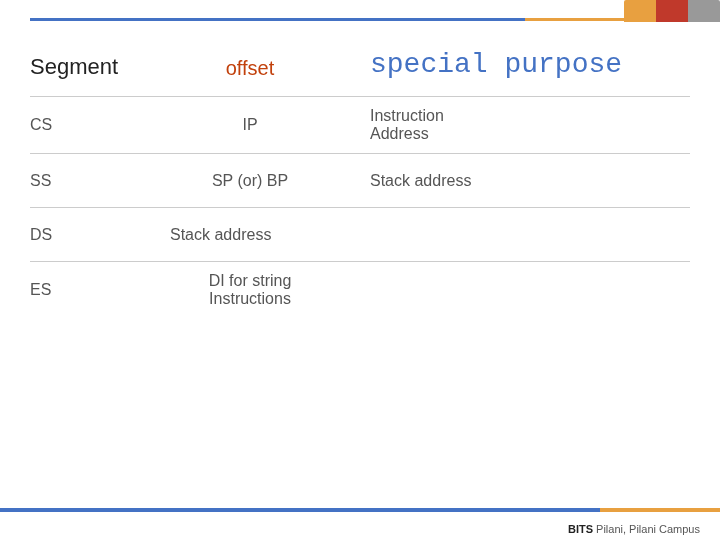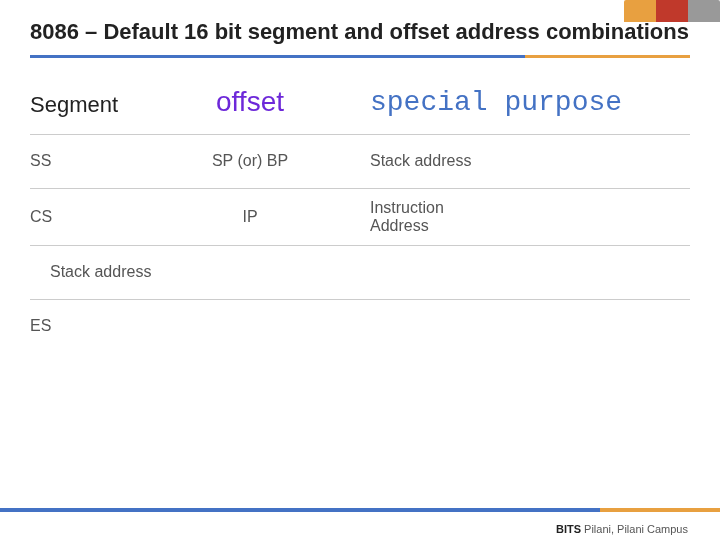--- a/index.html
+++ b/index.html
@@ -46,22 +46,22 @@
 
     .col-segment {
       width: 120px;
       font-size: 22px;
       color: #222;
       font-weight: normal;
     }
 
     .col-offset {
       width: 200px;
-      font-size: 28px;
-      color: #6d28d9;
+      font-size: 20px;
+      color: #c2410c;
       font-weight: normal;
       text-align: center;
     }
 
     .col-special {
       flex: 1;
       font-size: 28px;
       color: #4472c4;
       font-weight: normal;
       text-align: left;
@@ -99,21 +99,21 @@
       font-size: 16px;
       color: #555;
       padding-left: 20px;
       text-align: left;
     }
 
     .footer {
       position: absolute;
       bottom: 0;
       left: 0;
-      right: 12px;
+      right: 0;
       height: 28px;
       display: flex;
       align-items: center;
     }
 
     .footer-text {
       position: absolute;
       bottom: 5px;
       right: 20px;
       font-size: 11px;
@@ -145,57 +145,60 @@
 </head>
 <body>
 
 <div class="logo-row">
   <div class="logo-seg ls1"></div>
   <div class="logo-seg ls2"></div>
   <div class="logo-seg ls3"></div>
 </div>
 
 <div class="header">
-  <div class="title">8086 – Default 16 bit segment and offset address combinations</div>
   <div class="divider-line">
     <div class="divider-blue"></div>
     <div class="divider-orange"></div>
   </div>
 </div>
 
 <div class="content">
 
   <div class="col-headers">
     <div class="col-segment">Segment</div>
     <div class="col-offset">offset</div>
     <div class="col-special">special purpose</div>
   </div>
 
   <div class="table-body">
-
-    <div class="table-row">
-      <div class="cell-segment">SS</div>
-      <div class="cell-offset">SP (or) BP</div>
-      <div class="cell-special">Stack address</div>
-    </div>
 
     <div class="table-row">
       <div class="cell-segment">CS</div>
       <div class="cell-offset">IP</div>
       <div class="cell-special">
         Instruction<br>Address
       </div>
     </div>
 
     <div class="table-row">
+      <div class="cell-segment">SS</div>
+      <div class="cell-offset">SP (or) BP</div>
       <div class="cell-special">Stack address</div>
     </div>
 
     <div class="table-row">
+      <div class="cell-segment">DS</div>
+      <div class="cell-special">Stack address</div>
+    </div>
+
+    <div class="table-row">
       <div class="cell-segment">ES</div>
+      <div class="cell-offset">
+        DI for string<br>Instructions
+      </div>
     </div>
 
   </div>
 </div>
 
 <div style="position:absolute;bottom:28px;left:0;right:0;height:4px;display:flex;">
   <div style="flex:5;background:#4472c4;"></div>
   <div style="flex:1;background:#e8a040;"></div>
 </div>
 

